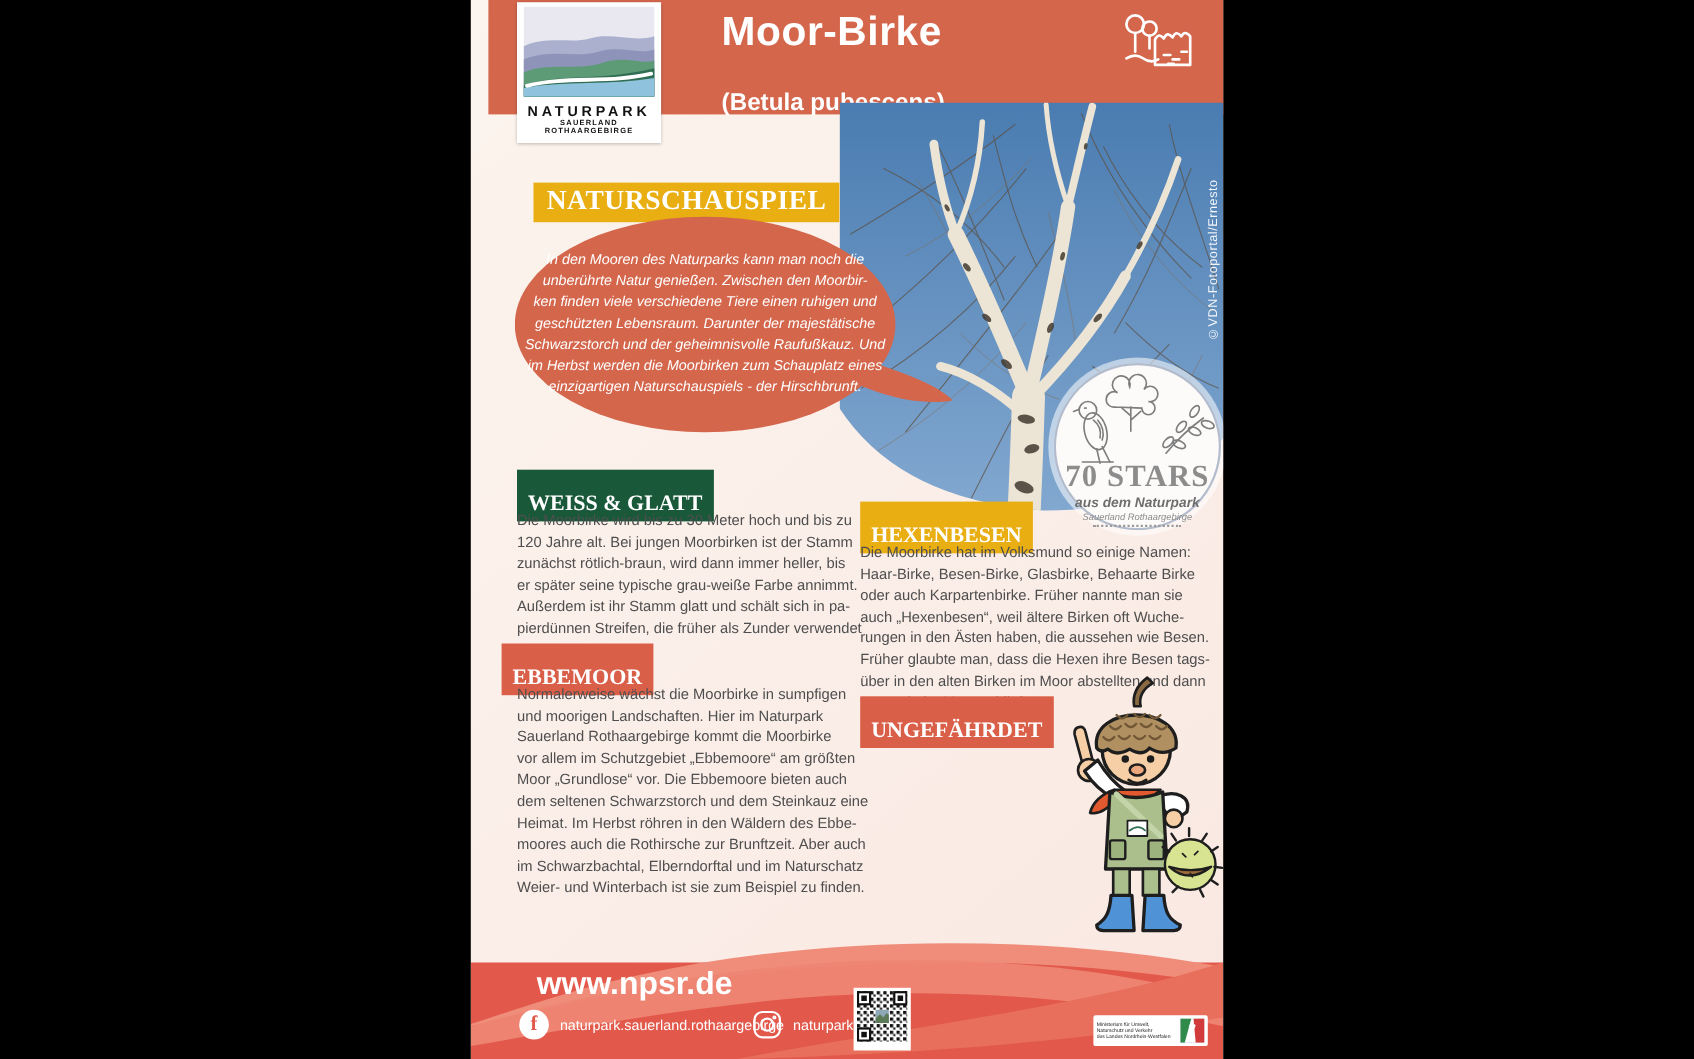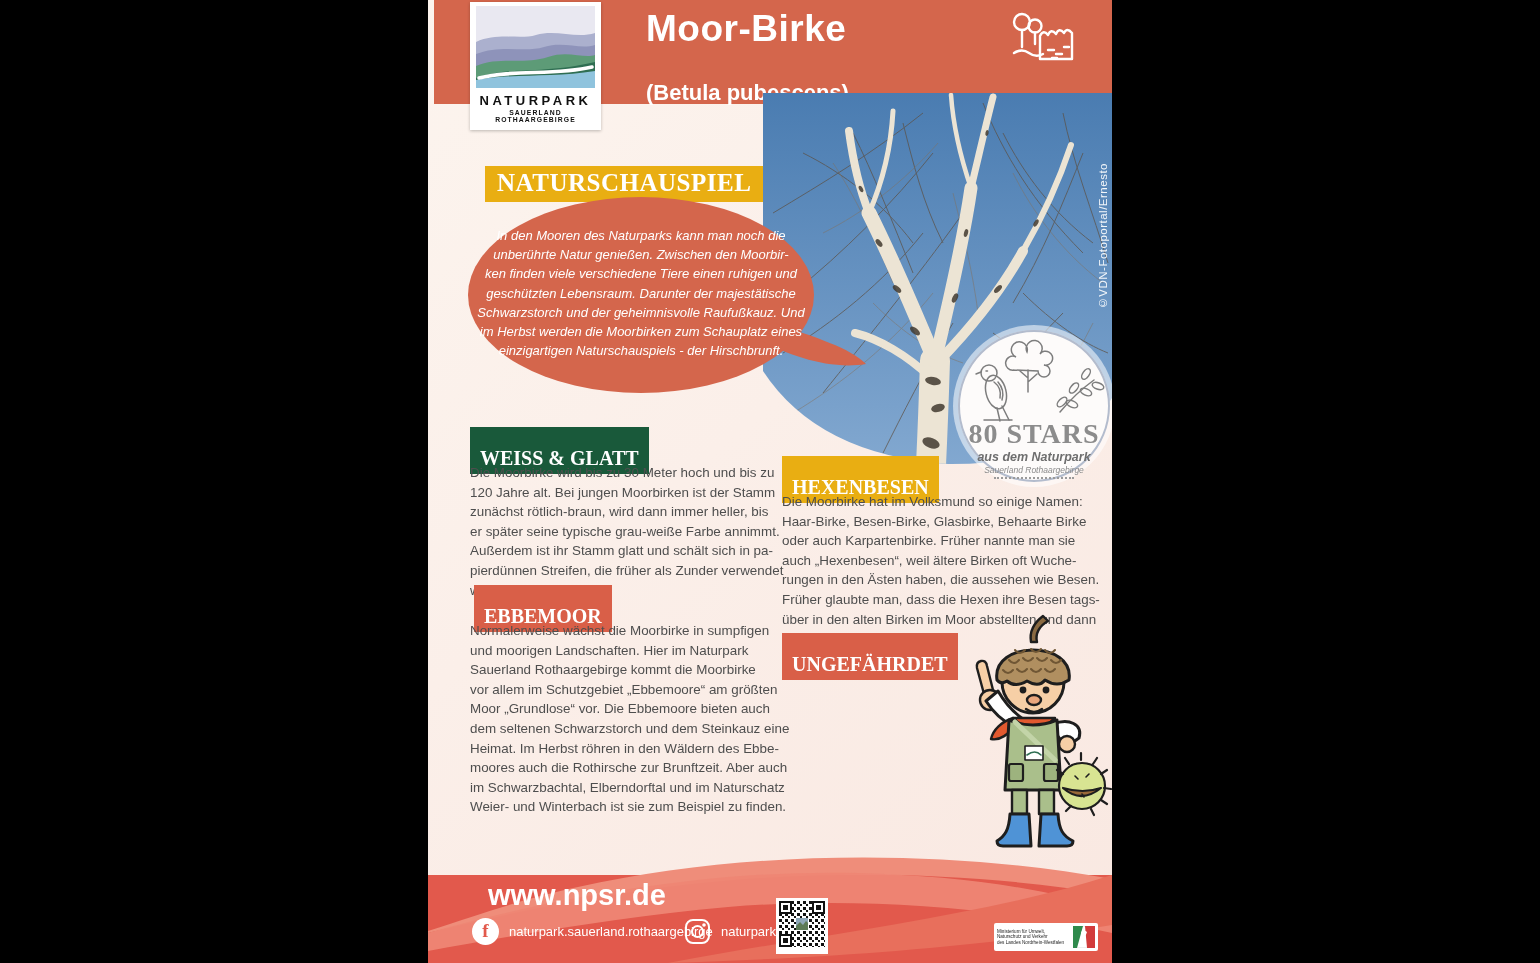--- a/index.html
+++ b/index.html
@@ -1,20 +1,20 @@
 <!DOCTYPE html>
 <html><head>
 <meta charset="utf-8">
 <style>
   html,body{margin:0;padding:0;background:#000;}
   body{width:1540px;height:963px;overflow:hidden;font-family:"Liberation Sans",sans-serif;}
   #poster{position:relative;width:684px;height:963px;margin:0 auto;overflow:hidden;
           background:linear-gradient(140deg,#fcf4ee 0%,#fbefe9 45%,#f9e8e1 100%);}
   
-  .header{position:absolute;left:6px;top:0;width:684px;height:104px;background:#d4664c;}
+  .header{position:absolute;left:16px;top:0;width:684px;height:104px;background:#d4664c;}
   .title{position:absolute;left:212px;top:8px;color:#fff;font-size:37px;font-weight:bold;letter-spacing:.5px;}
   .subtitle{position:absolute;left:212px;top:56px;color:#fff;font-size:22px;font-weight:bold;margin-top:24px;}
   .moor-icon{position:absolute;left:576px;top:8px;}
   
   .logo-box{position:absolute;left:42px;top:2px;width:131px;height:128px;background:#fff;
             box-shadow:0 1px 3px rgba(0,0,0,.25);padding:4px 0 0 0;box-sizing:border-box;text-align:center;}
   .logo-art{display:block;margin:0 auto;width:119px;height:82px;}
   .logo-name{font-size:13px;font-weight:bold;color:#111;letter-spacing:3.5px;margin-top:5px;}
   .logo-subname{font-size:6.8px;font-weight:bold;color:#111;letter-spacing:1.1px;margin-top:1px;}
   
@@ -197,36 +197,36 @@
           <path d="M102,82 C112,70 122,60 136,50"></path>
           <ellipse cx="104" cy="72" rx="6" ry="3.2" transform="rotate(-45 104 72)"></ellipse>
           <ellipse cx="114" cy="74" rx="6" ry="3.2" transform="rotate(25 114 74)"></ellipse>
           <ellipse cx="116" cy="58" rx="6" ry="3.2" transform="rotate(-50 116 58)"></ellipse>
           <ellipse cx="128" cy="62" rx="6" ry="3.2" transform="rotate(25 128 62)"></ellipse>
           <ellipse cx="128" cy="44" rx="6" ry="3.2" transform="rotate(-55 128 44)"></ellipse>
           <ellipse cx="140" cy="56" rx="6" ry="3.2" transform="rotate(20 140 56)"></ellipse>
         </g>
       </g>
     </svg>
-    <div class="stars-50">80 STARS</div>
+    <div class="stars-50">70 STARS</div>
     <div class="stars-l2">aus dem Naturpark</div>
     <div class="stars-l3">Sauerland Rothaargebirge</div>
     <div class="stars-dots"></div>
   </div>
 
   <div class="sec-head" style="left: 42px; top: 427px; background: rgb(25, 89, 58);">WEISS &amp; GLATT</div>
   <div class="para" style="left:42px;top:463px;">Die Moorbirke wird bis zu 30 Meter hoch und bis zu
 120 Jahre alt. Bei jungen Moorbirken ist der Stamm
 zunächst rötlich-braun, wird dann immer heller, bis
 er später seine typische grau-weiße Farbe annimmt.
 Außerdem ist ihr Stamm glatt und schält sich in pa-
 pierdünnen Streifen, die früher als Zunder verwendet
 wurden.</div>
 
-  <div class="sec-head" style="left: 46px; top: 585px; background: rgb(217, 95, 72);">EBBEMOOR</div>
+  <div class="sec-head" style="left: 28px; top: 585px; background: rgb(217, 95, 72);">EBBEMOOR</div>
   <div class="para" style="left:42px;top:621px;">Normalerweise wächst die Moorbirke in sumpfigen
 und moorigen Landschaften. Hier im Naturpark
 Sauerland Rothaargebirge kommt die Moorbirke
 vor allem im Schutzgebiet „Ebbemoore“ am größten
 Moor „Grundlose“ vor. Die Ebbemoore bieten auch
 dem seltenen Schwarzstorch und dem Steinkauz eine
 Heimat. Im Herbst röhren in den Wäldern des Ebbe-
 moores auch die Rothirsche zur Brunftzeit. Aber auch
 im Schwarzbachtal, Elberndorftal und im Naturschatz
 Weier- und Winterbach ist sie zum Beispiel zu finden.</div>

